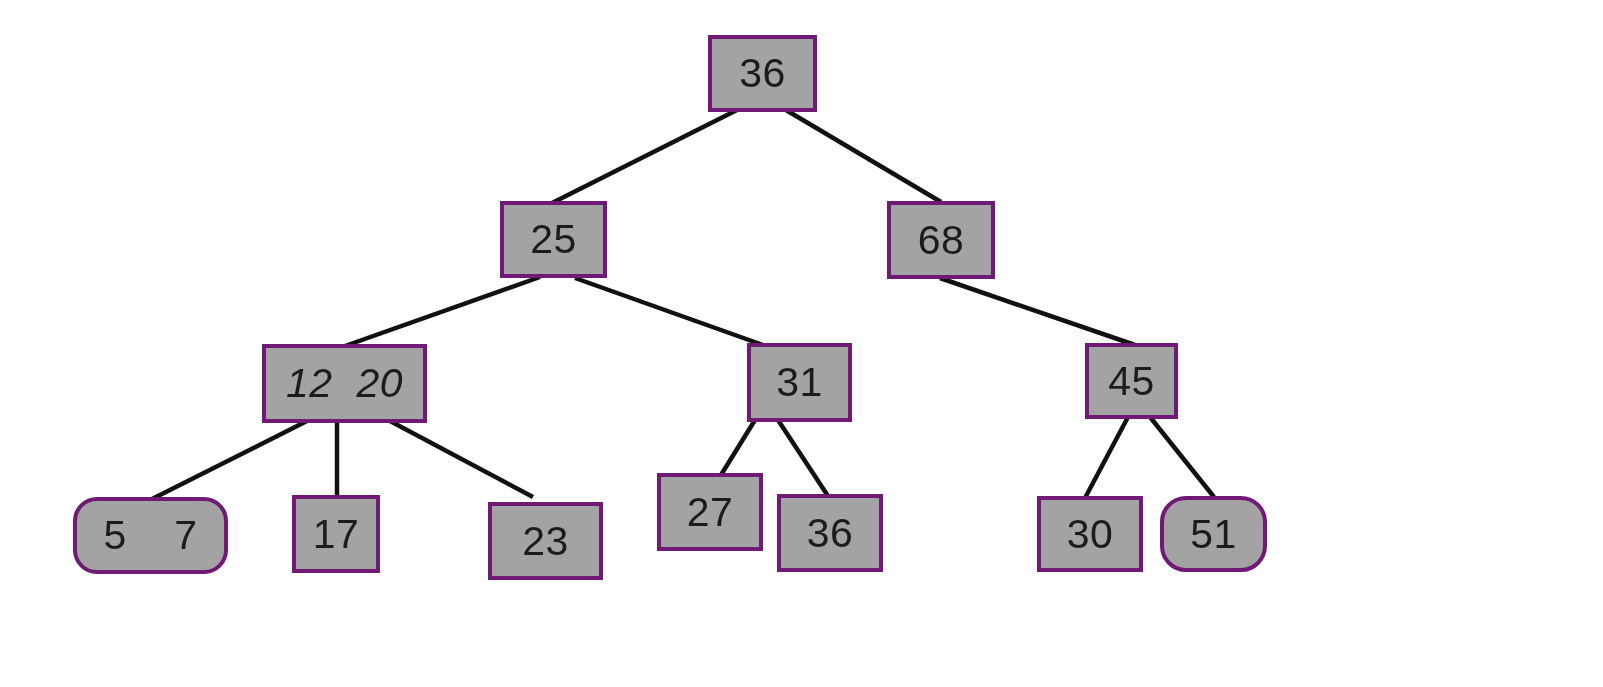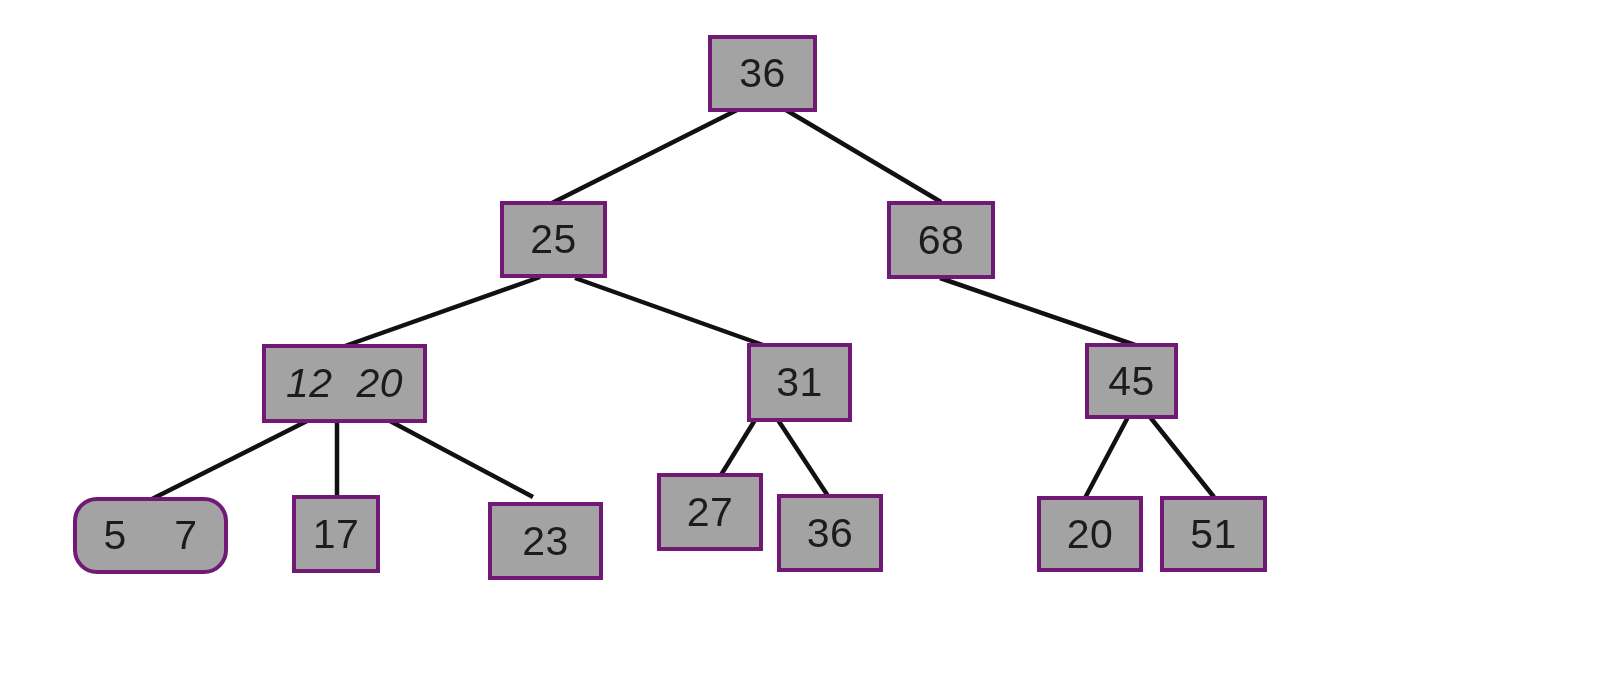--- a/index.html
+++ b/index.html
@@ -78,17 +78,17 @@
   <div class="tree-node" style="left:73px;  top:497px; width:155px; height:77px;border-radius:24px;">5    7</div>
 
   <div class="tree-node" style="left:292px; top:495px; width:88px;  height:78px;">17</div>
 
   <div class="tree-node" style="left:488px; top:495px; width:115px;  height:78px;margin-top:7px;">23</div>
 
   <div class="tree-node" style="left:657px; top:473px; width:106px; height:78px;">27</div>
 
   <div class="tree-node" style="left:777px; top:494px; width:106px; height:78px;">36</div>
 
-  <div class="tree-node" style="left:1037px; top:496px; width:106px; height:76px;">20</div>
+  <div class="tree-node" style="left:1037px; top:496px; width:106px; height:76px;">30</div>
 
-  <div class="tree-node" style="left:1160px; top:496px; width:107px; height:76px;">51</div>
+  <div class="tree-node" style="left:1160px; top:496px; width:107px; height:76px;border-radius:26px;">51</div>
 
 </div>
 
 </body></html>

